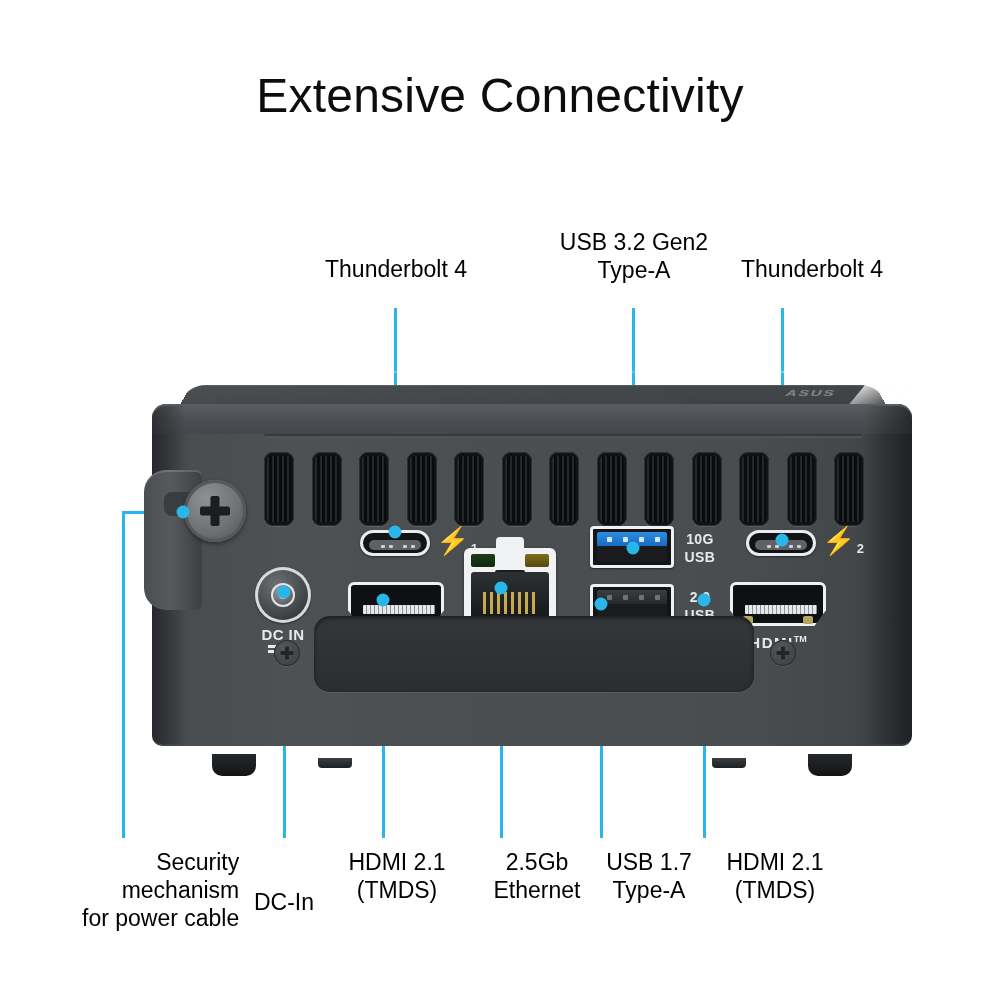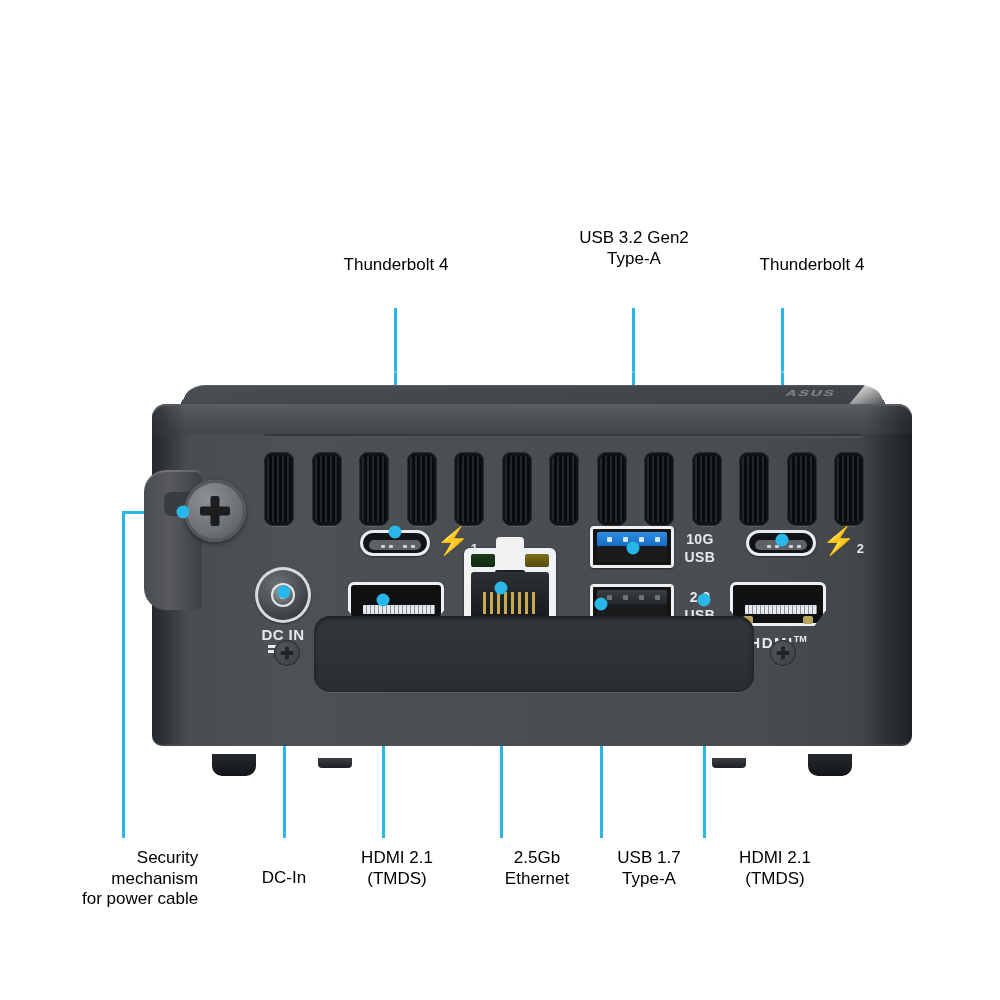--- a/index.html
+++ b/index.html
@@ -17,21 +17,21 @@
     text-align: center; font-size: 48px; font-weight: 400;
     color: #0d0d0d; letter-spacing: 0.2px;
   }
   .subtitle {
     position: absolute; left: 0; top: 140px; width: 1000px;
     text-align: center; font-size: 32px; font-weight: 400; color: #0d0d0d;
   }
 
   
   .callout {
-    position: absolute; font-size: 17px; color: #000; line-height: 1.22;
+    position: absolute; font-size: 23px; color: #000; line-height: 1.22;
     white-space: pre-line;
   }
   .callout.ctr { text-align: center; transform: translateX(-50%); }
   .callout.lft { text-align: right; }
 
   
   .lead { position: absolute; background: #29b6e8; }
   .lead.v { width: 3px; }
   .lead.h { height: 3px; }
   .dot {
@@ -268,20 +268,21 @@
     color: rgba(226,230,233,.42); font-size: 15px; font-weight: 700; letter-spacing: 2px;
     transform: perspective(420px) rotateX(52deg) skewX(-16deg);
     text-align: center;
   }
 </style>
 </head>
 <body>
 
 <div id="stage">
 
+  <div class="title">Extensive Connectivity</div>
 
   <div class="lead v" style="left:394px; top:308px; height:224px;"></div>
   <div class="lead v" style="left:632px; top:308px; height:240px;"></div>
   <div class="lead v" style="left:781px; top:308px; height:232px;"></div>
 
   <div class="callout ctr" style="left:396px; top:255px;">Thunderbolt  4</div>
   <div class="callout ctr" style="left:634px; top:228px;">USB 3.2 Gen2
 Type-A</div>
   <div class="callout ctr" style="left:812px; top:255px;">Thunderbolt  4</div>
 
@@ -290,21 +291,21 @@
 
   <div class="lead v" style="left:283px; top:592px; height:246px;"></div>
   <div class="lead v" style="left:382px; top:600px; height:238px;"></div>
   <div class="lead v" style="left:500px; top:588px; height:250px;"></div>
   <div class="lead v" style="left:600px; top:604px; height:234px;"></div>
   <div class="lead v" style="left:703px; top:600px; height:238px;"></div>
 
   <div class="callout lft" style="left:82px;  top:848px;">Security
 mechanism
 for power cable</div>
-  <div class="callout ctr" style="left:284px; top:868px;text-align:right;">DC-In</div>
+  <div class="callout ctr" style="left:284px; top:888px;text-align:right;">DC-In</div>
   <div class="callout ctr" style="left:397px; top:848px;">HDMI 2.1
 (TMDS)</div>
   <div class="callout ctr" style="left:537px; top:848px;">2.5Gb
 Ethernet</div>
   <div class="callout ctr" style="left:649px; top:848px;">USB 1.7
 Type-A</div>
   <div class="callout ctr" style="left:775px; top:848px;">HDMI 2.1
 (TMDS)</div>
 
   <div id="device">

